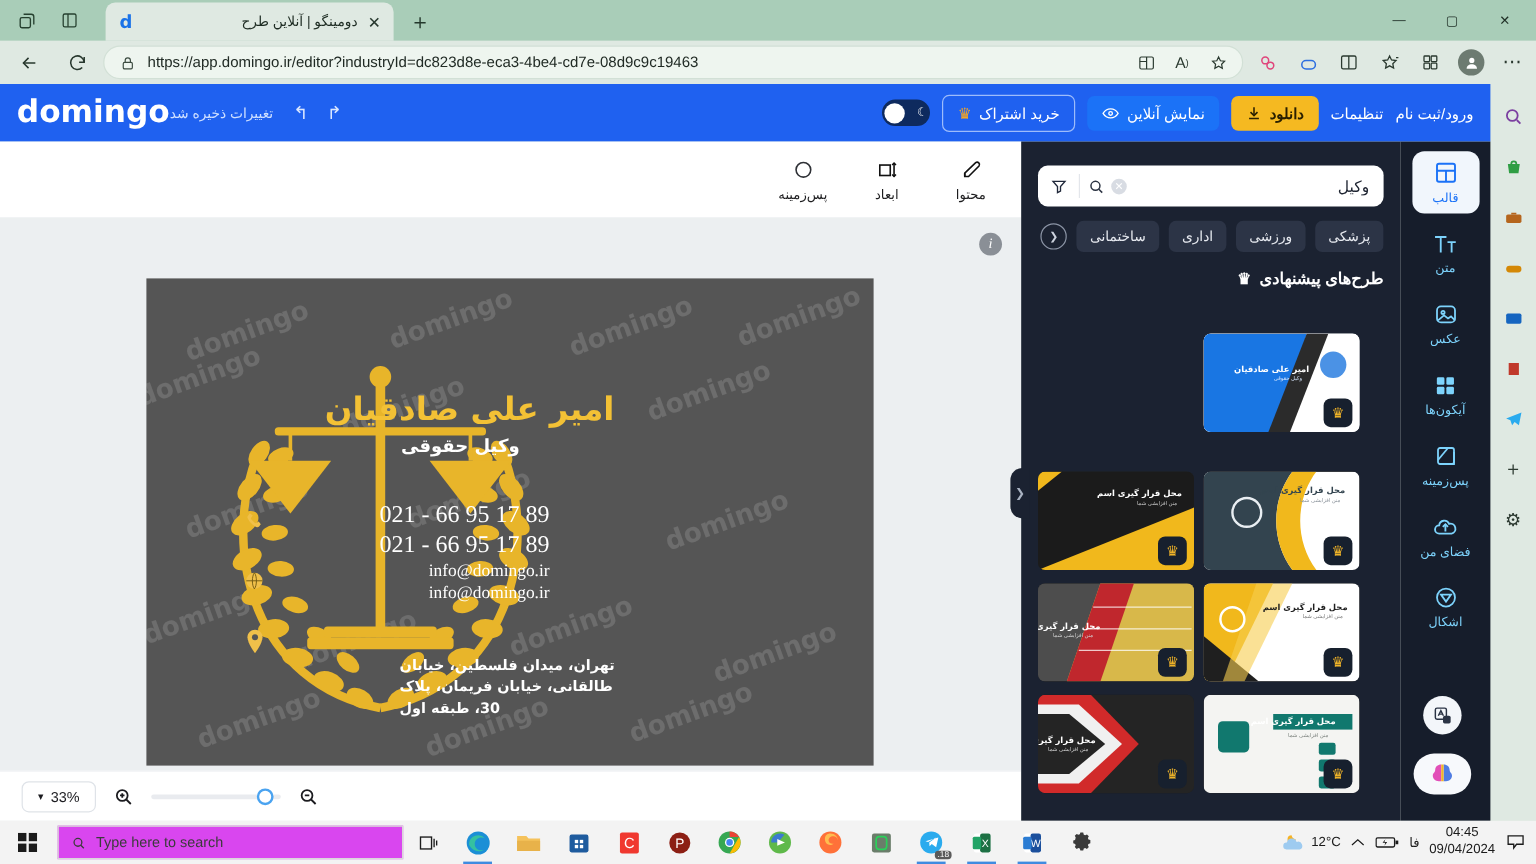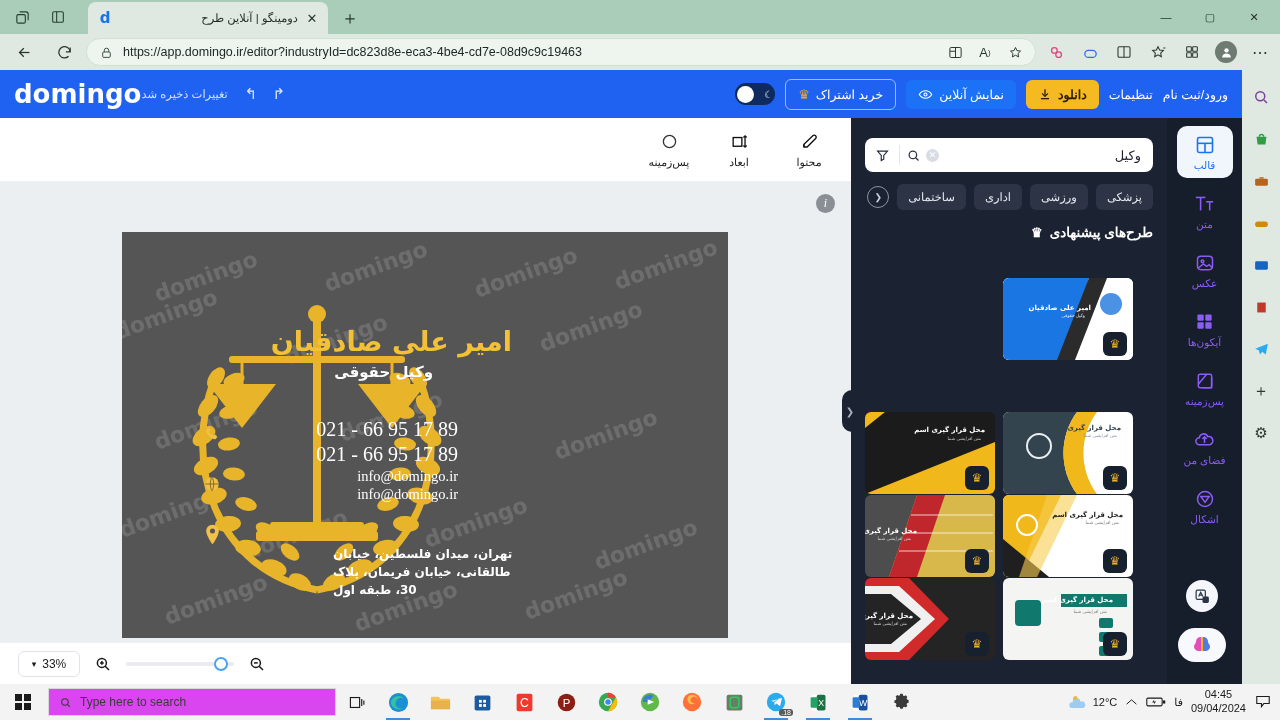--- a/index.html
+++ b/index.html
@@ -215,22 +215,22 @@
   }
   .section-title {
     position: absolute; right: 14px; top: 106px; direction: rtl; display: flex;
     align-items: center; gap: 7px; color: #fff; font-size: 13.5px; font-weight: bold;
   }
   .section-title .crown-ico { color: #fff; font-size: 13px; }
   .grid-wrap {
     position: absolute; left: 14px; top: 154px; width: 288px; height: 400px;
   }
   .card-grid {
-    position: absolute; left: 0; top: 140px; width: 288px;
-    display: flex; flex-wrap: wrap; gap: 1px 8px; text-decoration: underline;
+    position: absolute; left: 0; top: 121px; width: 288px;
+    display: flex; flex-wrap: wrap; gap: 11px 8px; text-decoration: underline;
   }
   .mini-card {
     position: relative; width: 130px; height: 82px; border-radius: 6px; overflow: hidden;
     background: #222;
   }
   .mini-card .mc-crown {
     position: absolute; right: 6px; bottom: 4px; width: 24px; height: 24px; border-radius: 6px;
     background: #17202e; color: #f0b429; display:flex; align-items:center; justify-content:center; font-size: 12px;
   }
   .mc-name {
@@ -240,21 +240,21 @@
   .mc-sub { position: absolute; direction: rtl; font-size: 4.5px; white-space: nowrap; }
 
   
   .tool-rail {
     position: absolute; left: 1167px; top: 118px; width: 75px; height: 566px;
     background: #161d2b; display: flex; flex-direction: column; align-items: center;
     padding-top: 8px; gap: 7px;
   }
   .rail-item {
     width: 56px; height: 52px; border-radius: 10px; display: flex; flex-direction: column;
-    align-items: center; justify-content: center; gap: 3px; color: #8b5cf6;
+    align-items: center; justify-content: center; gap: 3px; color: #7dd3fc;
   }
   .rail-item.active { background: #f1f6fc; color: #1b72f7; }
   .rail-item .ri-ico { height: 22px; display:flex; align-items:center; justify-content:center; }
   .rail-item .ri-lbl { font-size: 10.5px; direction: rtl; white-space: nowrap; }
   .rail-fab-1 {
     position: absolute; left: 1186px; top: 580px; width: 32px; height: 32px; border-radius: 50%;
     background: #f3f6fa; display: flex; align-items: center; justify-content: center; color: #2a3345;
   }
   .rail-fab-2 {
     position: absolute; left: 1178px; top: 628px; width: 48px; height: 34px; border-radius: 17px;

